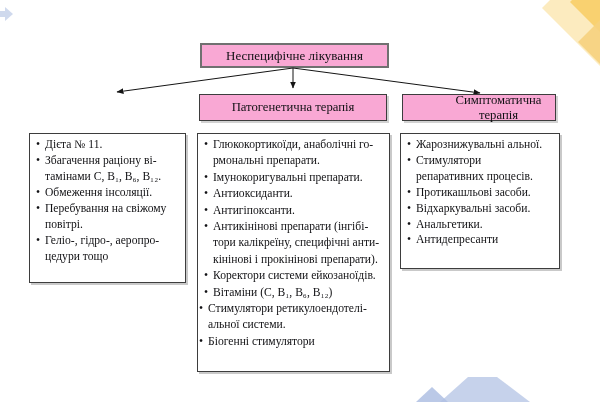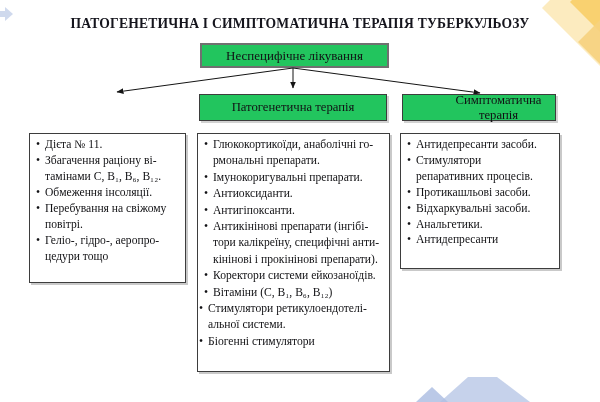--- a/index.html
+++ b/index.html
@@ -5,21 +5,21 @@
   html,body{margin:0;padding:0;background:#fff;}
   .stage{
     position:relative;width:600px;height:402px;background:#ffffff;overflow:hidden;
     font-family:"Liberation Serif", serif;color:#111114;
   }
   .title{
     position:absolute;top:16px;left:0;width:100%;text-align:center;
     font-weight:bold;font-size:13.6px;letter-spacing:.2px;color:#15151d;
   }
   .node{
-    position:absolute;background:#22c55e;border:1px solid #3d3d3d;
+    position:absolute;background:#f9a8d4;border:1px solid #3d3d3d;
     display:flex;align-items:center;justify-content:center;
     font-size:12.7px;text-align:center;box-sizing:border-box;
     box-shadow:2px 2px 0 #d2d2d2;
   }
   .top-box{
     left:200px;top:43px;width:189px;height:25px;
     border:2px solid #707070;box-shadow:none;font-size:13px;
   }
   .hdr-0{left:30px;top:94px;width:156px;height:27px;}
   .hdr-1{left:199px;top:94px;width:188px;height:27px;}
@@ -56,21 +56,20 @@
     <polygon points="6,8 64,-50 122,8 64,66" fill="#FBE7B4" opacity="0.85"></polygon>
     <polygon points="34,2 64,-28 94,2 64,32" fill="#F8CE67" opacity="0.9"></polygon>
     <polygon points="42,42 64,20 86,42 64,64" fill="#F6D27E" opacity="0.9"></polygon>
   </svg>
 
   <svg class="deco deco-blue" width="140" height="30">
     <polygon points="40,30 68,5 97,5 130,30" fill="#BCCAE8" fill-opacity="0.85"></polygon>
     <polygon points="16,30 32,15 48,30" fill="#AFC0E3" fill-opacity="0.85"></polygon>
   </svg>
 
-  <div class="title">ПАТОГЕНЕТИЧНА І СИМПТОМАТИЧНА ТЕРАПІЯ ТУБЕРКУЛЬОЗУ</div>
 
   <div class="node top-box">
     <span>Неспецифічне лікування</span>
   </div>
 
   <svg class="connectors" width="600" height="402" viewBox="0 0 600 402">
     <defs>
       <marker id="ah" markerWidth="9" markerHeight="8" refX="6.5" refY="3" orient="auto">
         <path d="M0,0 L7,3 L0,6 z" fill="#141414"></path>
       </marker>
@@ -157,21 +156,21 @@
           <span class="blt">•</span>
           <span class="txt">Біогенні стимулятори</span>
         </li>
     </ul>
   </div>
 
   <div class="content col-2">
     <ul>
       <li>
           <span class="blt">•</span>
-          <span class="txt">Антидепресанти засоби.</span>
+          <span class="txt">Жарознижувальні альної.</span>
         </li>
       <li>
           <span class="blt">•</span>
           <span class="txt">Стимулятори
 репаративних процесів.</span>
         </li>
       <li>
           <span class="blt">•</span>
           <span class="txt">Протикашльові засоби.</span>
         </li>

